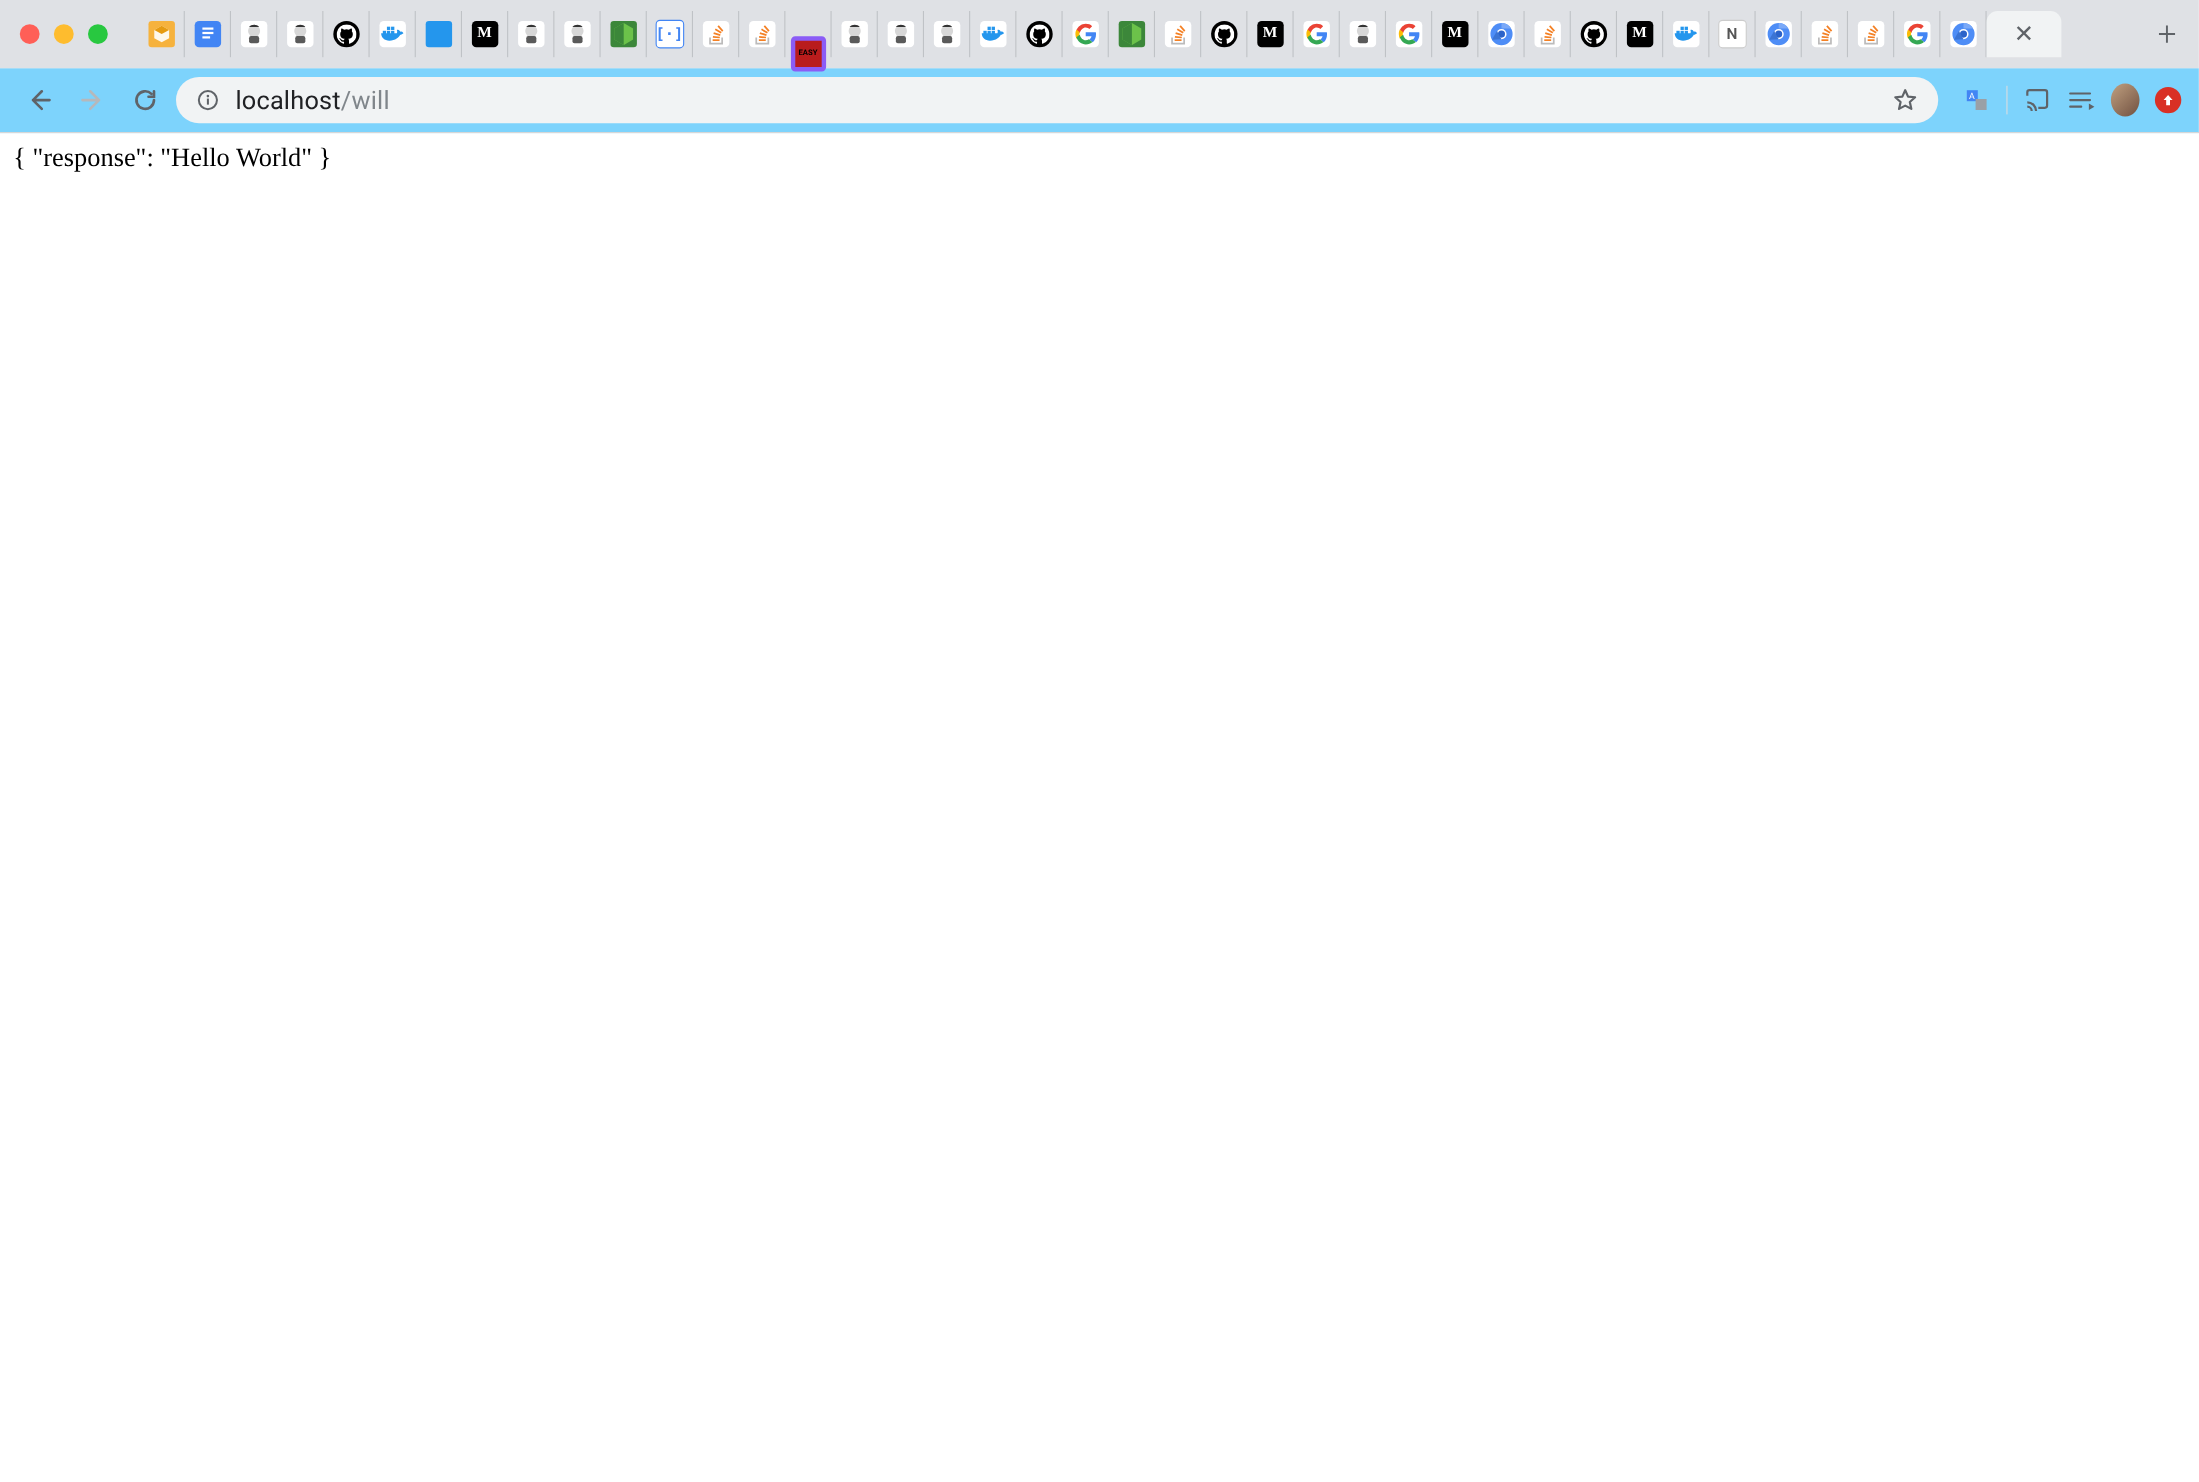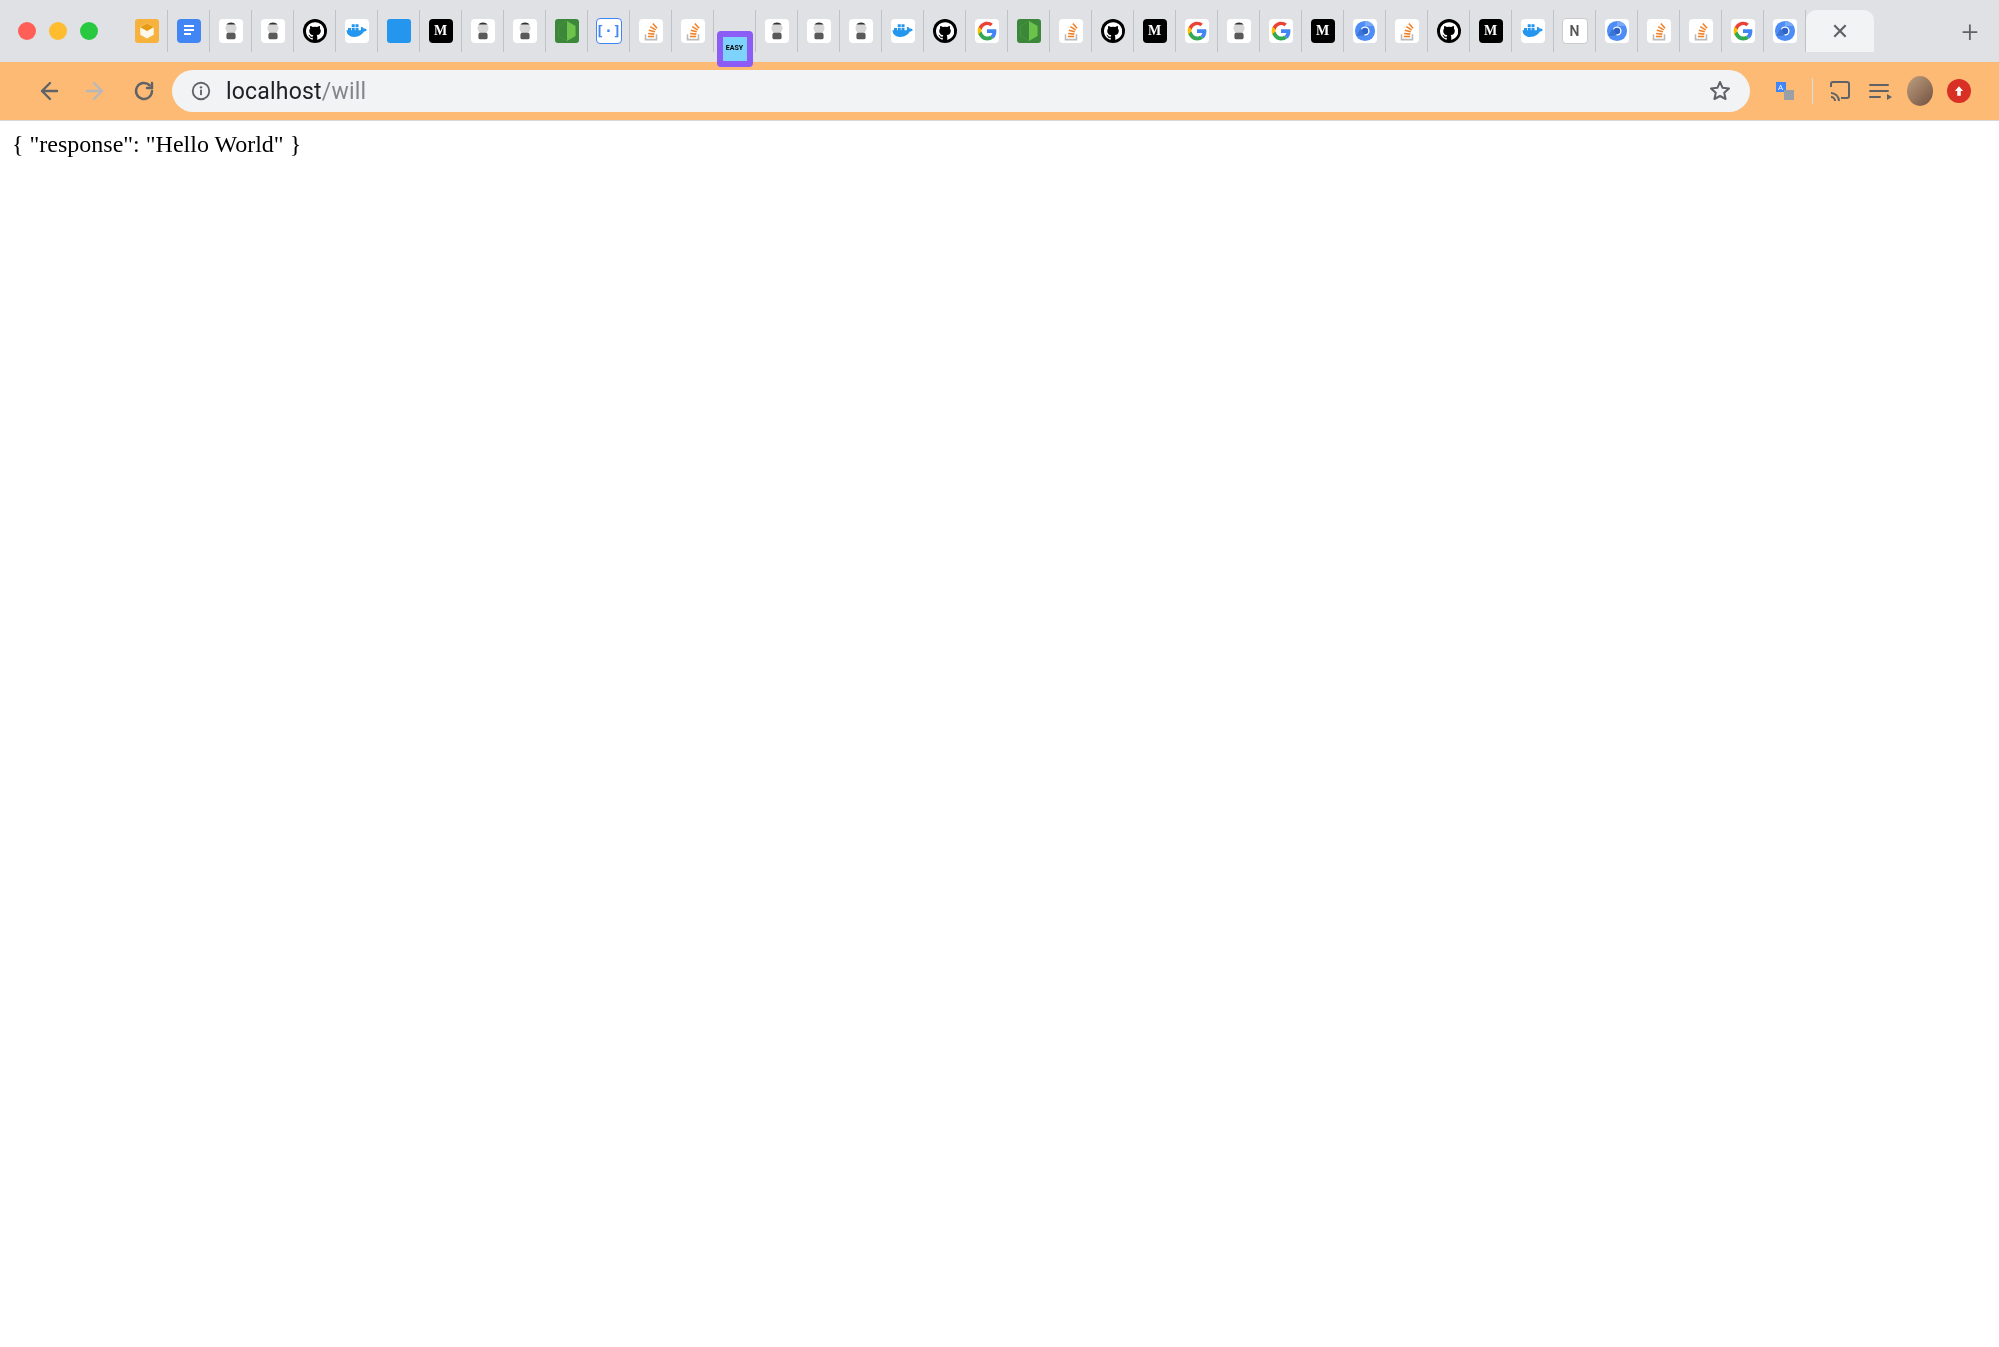--- a/index.html
+++ b/index.html
@@ -44,35 +44,35 @@
   .fav.docs    { background:#4285f4; color:#fff; }
   .fav.jenkins { background:#fff; }
   .fav.jenkins svg circle{fill:#d7d7d7}
   .fav.github  { background:#000; border-radius:50%; color:#fff; }
   .fav.docker  { background:#fff; }
   .fav.dockerblue{ background:#2496ed; border-radius:3px;}
   .fav.medium  { background:#000; color:#fff; font-family:Georgia,serif; }
   .fav.node    { background:#3c873a; border-radius:3px; }
   .fav.stack   { background:#fff; }
   .fav.google  { background:#fff; }
-  .fav.easy    { background:#7dd3fc; border:6px solid #8b5cf6; font-size:7px; color:#000; line-height:1;margin-top:35px; }
+  .fav.easy    { background:#b91c1c; border:4px solid #8b5cf6; font-size:7px; color:#000; line-height:1;margin-top:35px; }
   .fav.chromium{ background:#fff; }
   .fav.n       { background:#fff; color:#555; font-weight:600; border:1px solid #ccc; }
   .fav.bracket { background:#fff; border:1px solid #4285f4; color:#4285f4; font-family:monospace; font-size:14px; }
 
   .new-tab { width:38px; height:38px; display:flex; align-items:center; justify-content:center; color:#5f6368; font-size:30px; font-weight:300; cursor:pointer; margin-left:10px; }
 
   
   .toolbar {
     height:58px;
-    background:#fdba74;
+    background:#7dd3fc;
     border-bottom:1px solid #d7d7d7;
     display:flex;
     align-items:center;
-    padding:0 28px;
+    padding:0 16px;
     gap:8px;
   }
   .nav-btn { width:40px; height:40px; display:flex; align-items:center; justify-content:center; color:#5f6368; border-radius:50%; cursor:pointer; }
   .nav-btn.disabled { color:#b6b8bb; cursor:default; }
   .nav-btn svg { width:24px; height:24px; }
 
   .omnibox {
     flex:1;
     height:42px;
     background:#f1f3f4;

